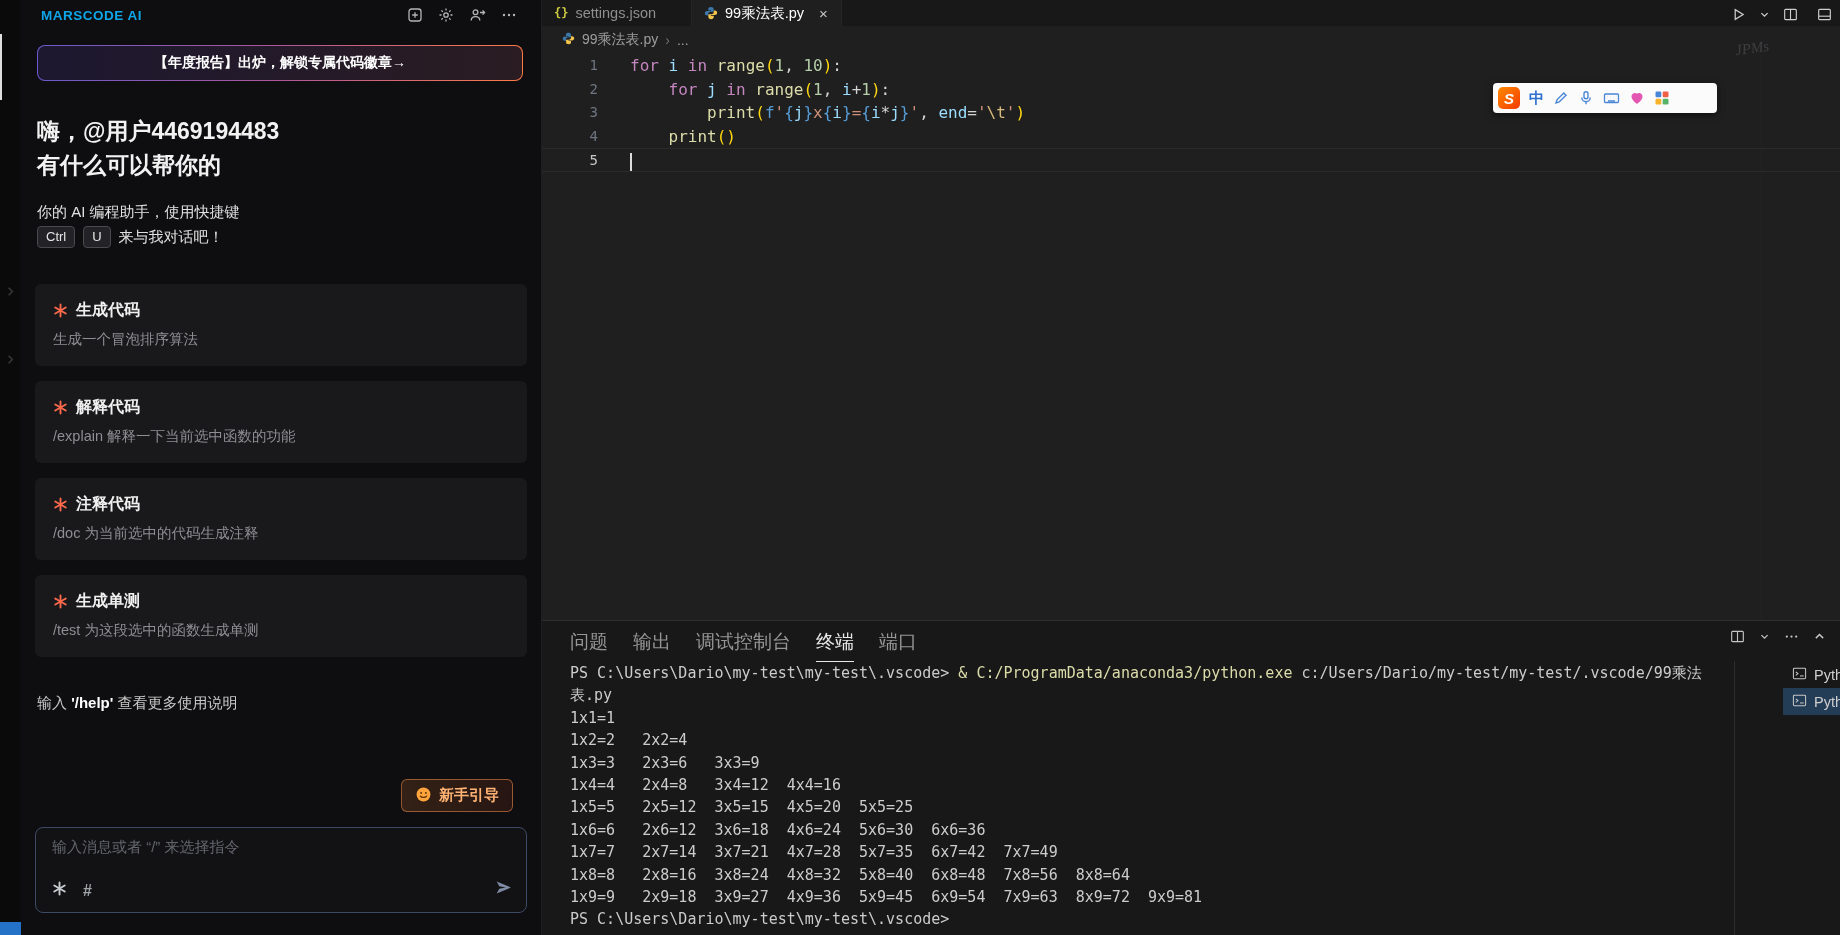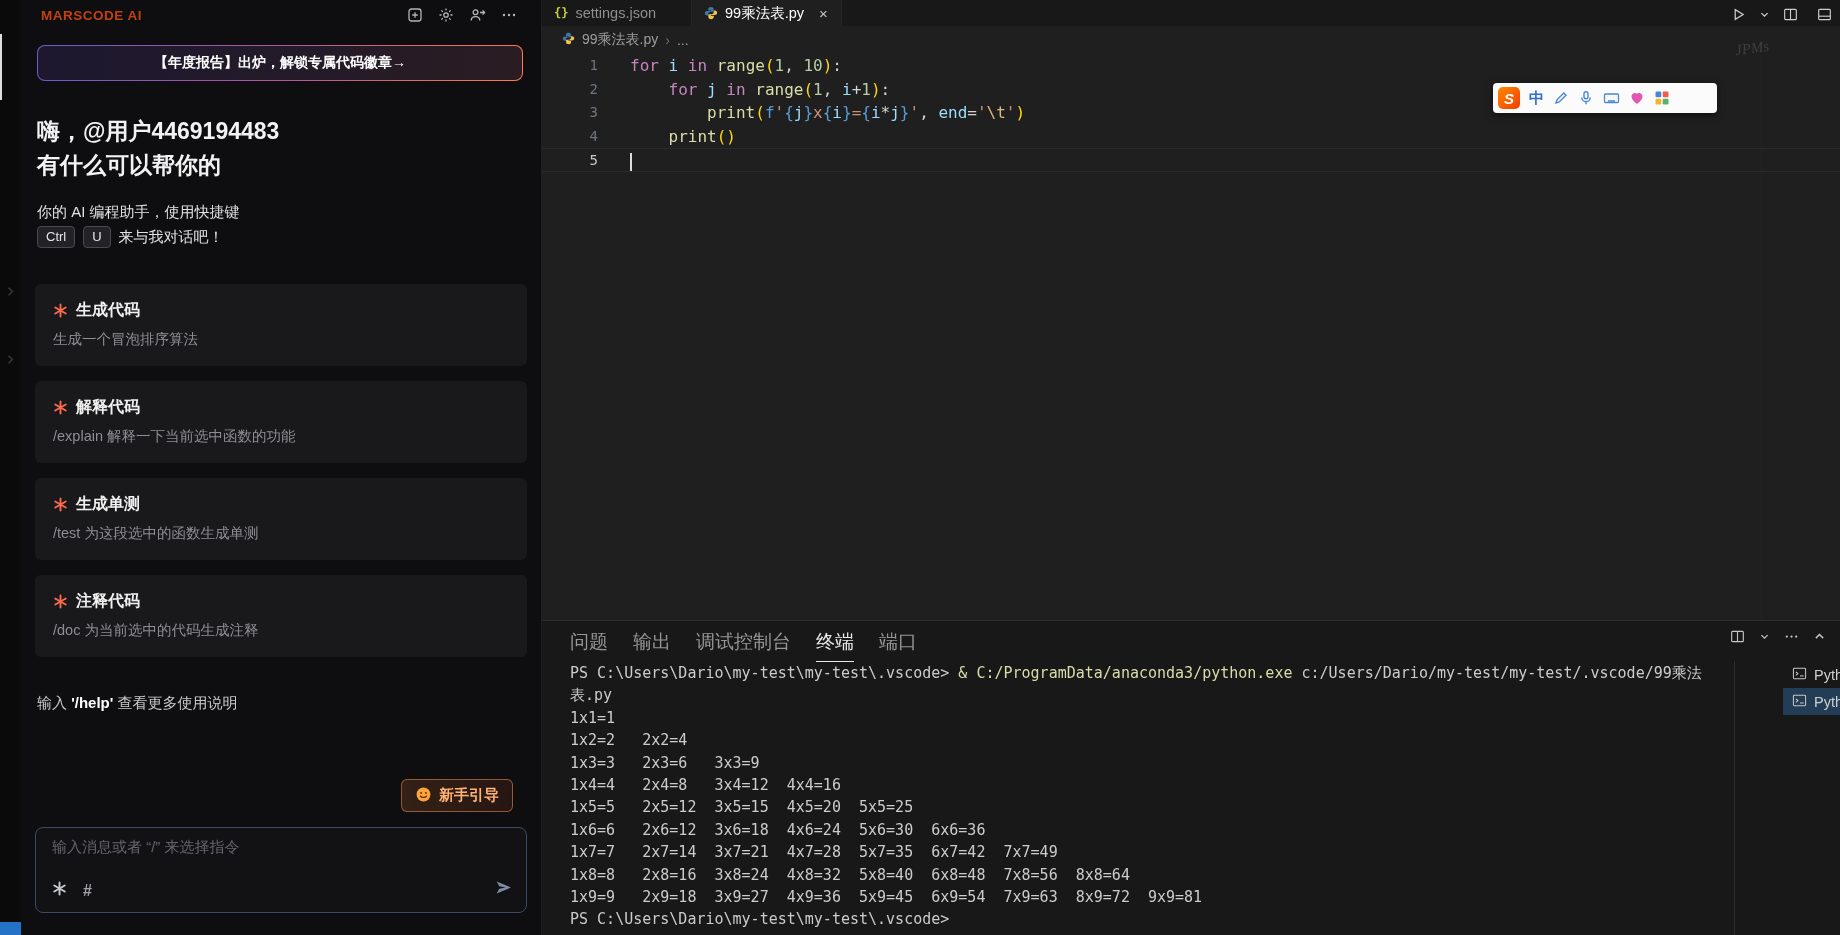--- a/index.html
+++ b/index.html
@@ -9,21 +9,21 @@
 
   
   .activity { position:absolute; left:0; top:0; width:21px; height:935px; background:#0a0a0a; }
   .act-indicator { position:absolute; left:0; top:34px; width:2px; height:66px; background:#dedede; }
   .act-ic { position:absolute; left:3px; width:15px; height:15px; opacity:.32; }
   .status-blue { position:absolute; left:0; bottom:0; width:21px; height:13px; background:#2472c8; }
 
   
   .assistant { position:absolute; left:21px; top:0; width:521px; height:935px; background:#0e0e10; border-right:1px solid #1f1f22; }
   .as-header { position:absolute; left:0; top:0; right:0; height:30px; display:flex; align-items:center; justify-content:space-between; padding:0 24px 0 20px; }
-  .as-title { font-size:13.5px; font-weight:700; letter-spacing:.5px; color:#c2410c; }
+  .as-title { font-size:13.5px; font-weight:700; letter-spacing:.5px; color:#0ea5e9; }
   .as-actions { display:flex; gap:15px; align-items:center; }
   .as-actions svg { display:block; }
 
   .banner-wrap { position:absolute; left:16px; right:18px; top:45px; height:36px; border-radius:8px; padding:1px;
     background:linear-gradient(90deg,#6a5acd,#b0579b,#ff7a45); }
   .banner { width:100%; height:100%; border-radius:7px; background:linear-gradient(90deg,#1d1830,#2a1c22);
     display:flex; align-items:center; justify-content:center; color:#fff; font-size:14px; font-weight:700; }
 
   .greet { position:absolute; left:16px; top:114px; color:#f2f2f2; font-size:23px; font-weight:700; line-height:34px; }
   .hint1 { position:absolute; left:16px; top:203px; color:#e0e0e0; font-size:15px; }
@@ -212,38 +212,38 @@
           <div class="card-row">
             <span class="spark">
               <svg width="15" height="15" viewBox="0 0 16 16">
                 <g stroke="#ff6a4d" stroke-width="2" stroke-linecap="round">
                   <line x1="8" y1="1.5" x2="8" y2="14.5"></line>
                   <line x1="2.4" y1="4.8" x2="13.6" y2="11.2"></line>
                   <line x1="13.6" y1="4.8" x2="2.4" y2="11.2"></line>
                 </g>
               </svg>
             </span>
-            <span class="card-title">生成单测</span>
+            <span class="card-title">注释代码</span>
           </div>
-          <div class="card-desc">/test 为这段选中的函数生成单测</div>
+          <div class="card-desc">/doc 为当前选中的代码生成注释</div>
         </div>
         <div class="card">
           <div class="card-row">
             <span class="spark">
               <svg width="15" height="15" viewBox="0 0 16 16">
                 <g stroke="#ff6a4d" stroke-width="2" stroke-linecap="round">
                   <line x1="8" y1="1.5" x2="8" y2="14.5"></line>
                   <line x1="2.4" y1="4.8" x2="13.6" y2="11.2"></line>
                   <line x1="13.6" y1="4.8" x2="2.4" y2="11.2"></line>
                 </g>
               </svg>
             </span>
-            <span class="card-title">注释代码</span>
+            <span class="card-title">生成单测</span>
           </div>
-          <div class="card-desc">/doc 为当前选中的代码生成注释</div>
+          <div class="card-desc">/test 为这段选中的函数生成单测</div>
         </div>
       </div>
 
     <div class="helpline"><span>输入 </span><b>'/help'</b><span> 查看更多使用说明</span></div>
 
     <div class="guide-btn">
       <span><svg width="17" height="17" viewBox="0 0 16 16">
             <circle cx="8" cy="8" r="6.5" fill="#ffa43d"></circle>
             <circle cx="5.8" cy="6.5" r="0.9" fill="#5a3000"></circle>
             <circle cx="10.2" cy="6.5" r="0.9" fill="#5a3000"></circle>

